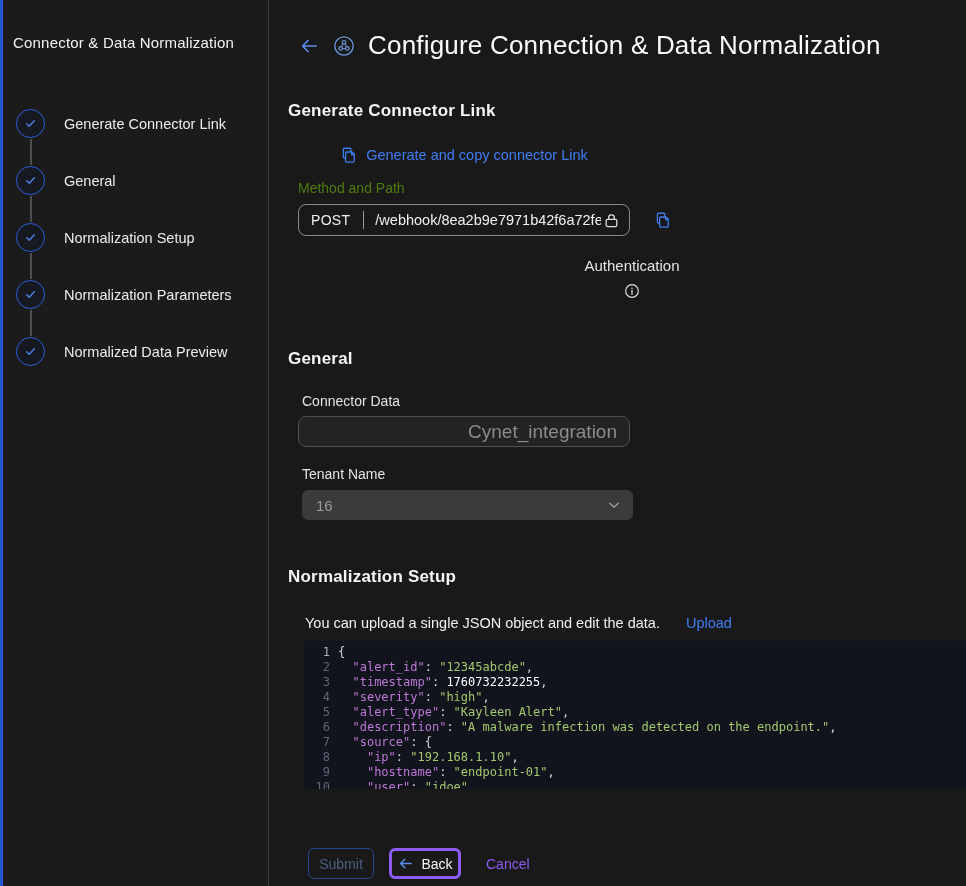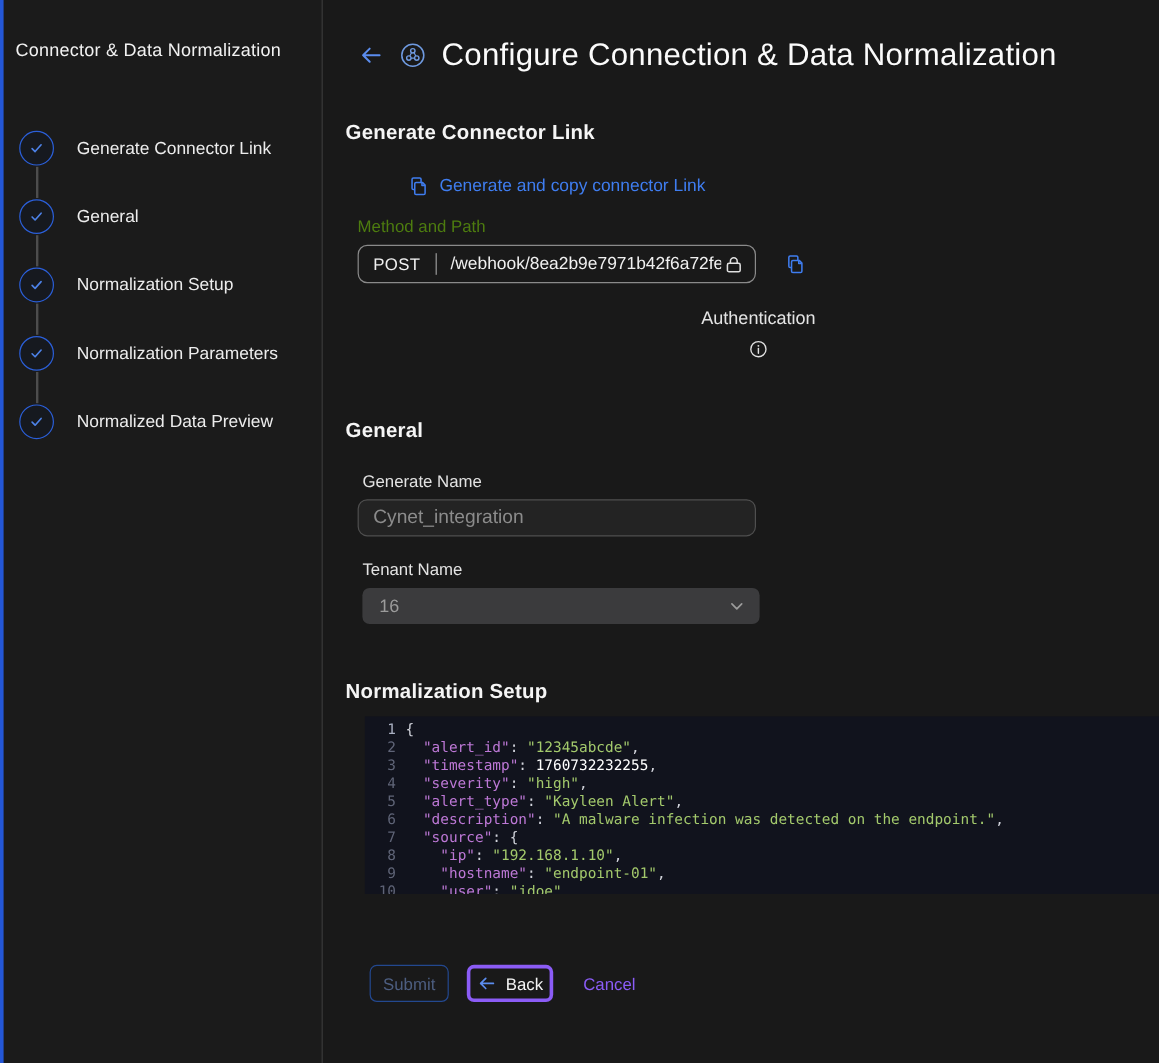--- a/index.html
+++ b/index.html
@@ -70,22 +70,23 @@
   .copy-btn { width:18px; height:18px; cursor:pointer; }
 
   .auth-row { margin-top:21px; margin-left:10px; display:flex; align-items:center; gap:9px;flex-direction:column; }
   .auth-label { font-size:15px; color:#e3e3e3; }
   .info-icon { width:16px; height:16px; cursor:pointer; }
 
   .lbl-connector { margin-top:24px; margin-left:14px; font-size:14px; color:#e3e3e3; }
   .text-input {
     margin-top:7px; margin-left:10px; width:332px; height:31px;
     background:#232323; border:1px solid #4f4f4f; border-radius:8px;
-    color:#8b8b8b; font-size:16px; padding:0 12px;
+    color:#8b8b8b; font-size:19px; padding:0 12px;
     font-family:"Liberation Sans", sans-serif;
+    text-align:right;
   }
   .lbl-tenant { margin-top:19px; margin-left:14px; font-size:14px; color:#e3e3e3; }
   .select {
     margin-top:8px; margin-left:14px; width:331px; height:30px;
     background:#3b3b3d; border-radius:6px;
     display:flex; align-items:center; justify-content:space-between;
     padding:0 12px 0 14px; cursor:pointer;
   }
   .select-value { font-size:15px; color:#9b9b9b; }
   .chevron { width:14px; height:14px; }
@@ -239,34 +240,38 @@
         <svg class="info-icon" viewBox="0 0 24 24">
           <circle cx="12" cy="12" r="9.5" fill="none" stroke="#e0e0e0" stroke-width="1.7"></circle>
           <circle cx="12" cy="7.8" r="1.2" fill="#e0e0e0"></circle>
           <path d="M12 11v6" stroke="#e0e0e0" stroke-width="1.8" stroke-linecap="round"></path>
         </svg>
       </div>
 
       
       <h2 class="section-heading h-general">General</h2>
 
-      <div class="lbl-connector">Generate Name</div>
+      <div class="lbl-connector">Connector Data</div>
       <input class="text-input" type="text" readonly="" value="Cynet_integration" style="">
 
       <div class="lbl-tenant">Tenant Name</div>
       <div class="select">
         <span class="select-value">16</span>
         <svg class="chevron" viewBox="0 0 24 24">
           <path d="M5 9l7 7 7-7" fill="none" stroke="#9b9b9b" stroke-width="2.4" stroke-linecap="round" stroke-linejoin="round"></path>
         </svg>
       </div>
 
       
       <h2 class="section-heading h-normal">Normalization Setup</h2>
 
+      <div class="upload-row">
+        <span class="upload-hint">You can upload a single JSON object and edit the data.</span>
+        <span class="upload-link">Upload</span>
+      </div>
 
       <div class="editor">
         <div class="code-line active">
           <span class="ln">1</span>
           <span class="code"><span class="tok-punct">{</span></span>
         </div>
 
         <div class="code-line">
           <span class="ln">2</span>
           <span class="code"><span class="tok-punct">  </span><span class="tok-key">"alert_id"</span><span class="tok-punct">: </span><span class="tok-str">"12345abcde"</span><span class="tok-punct">,</span></span>

